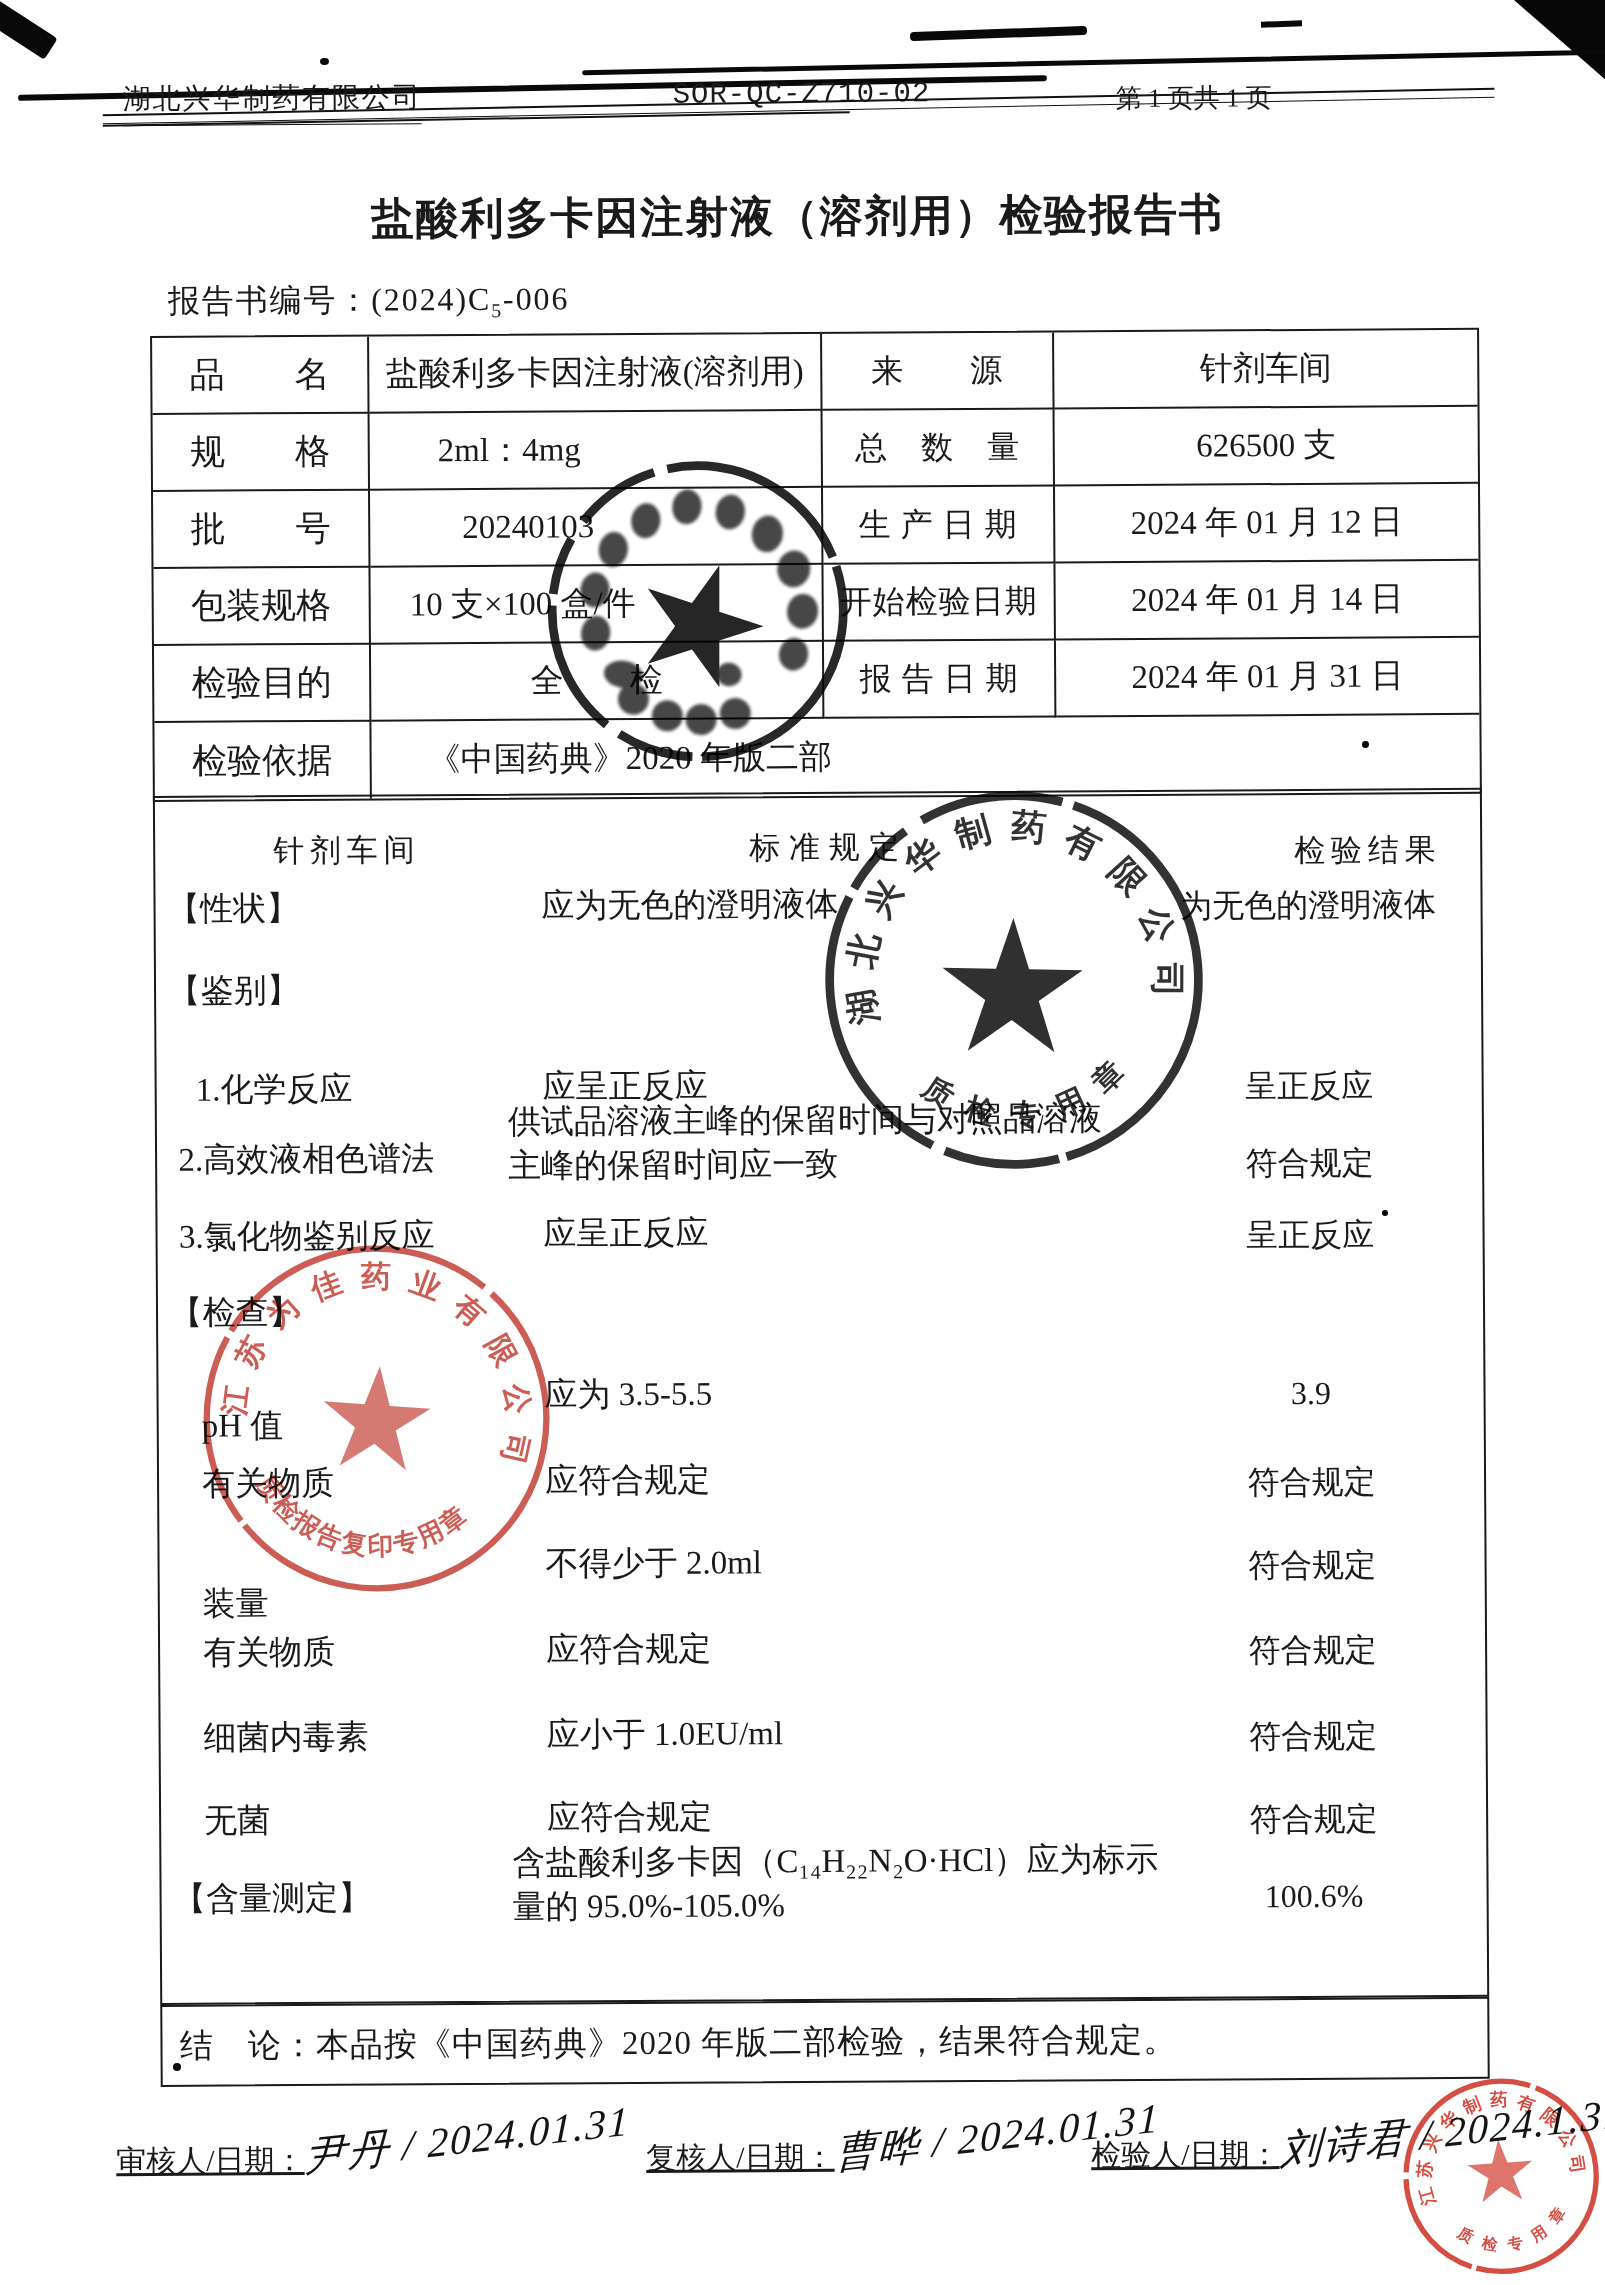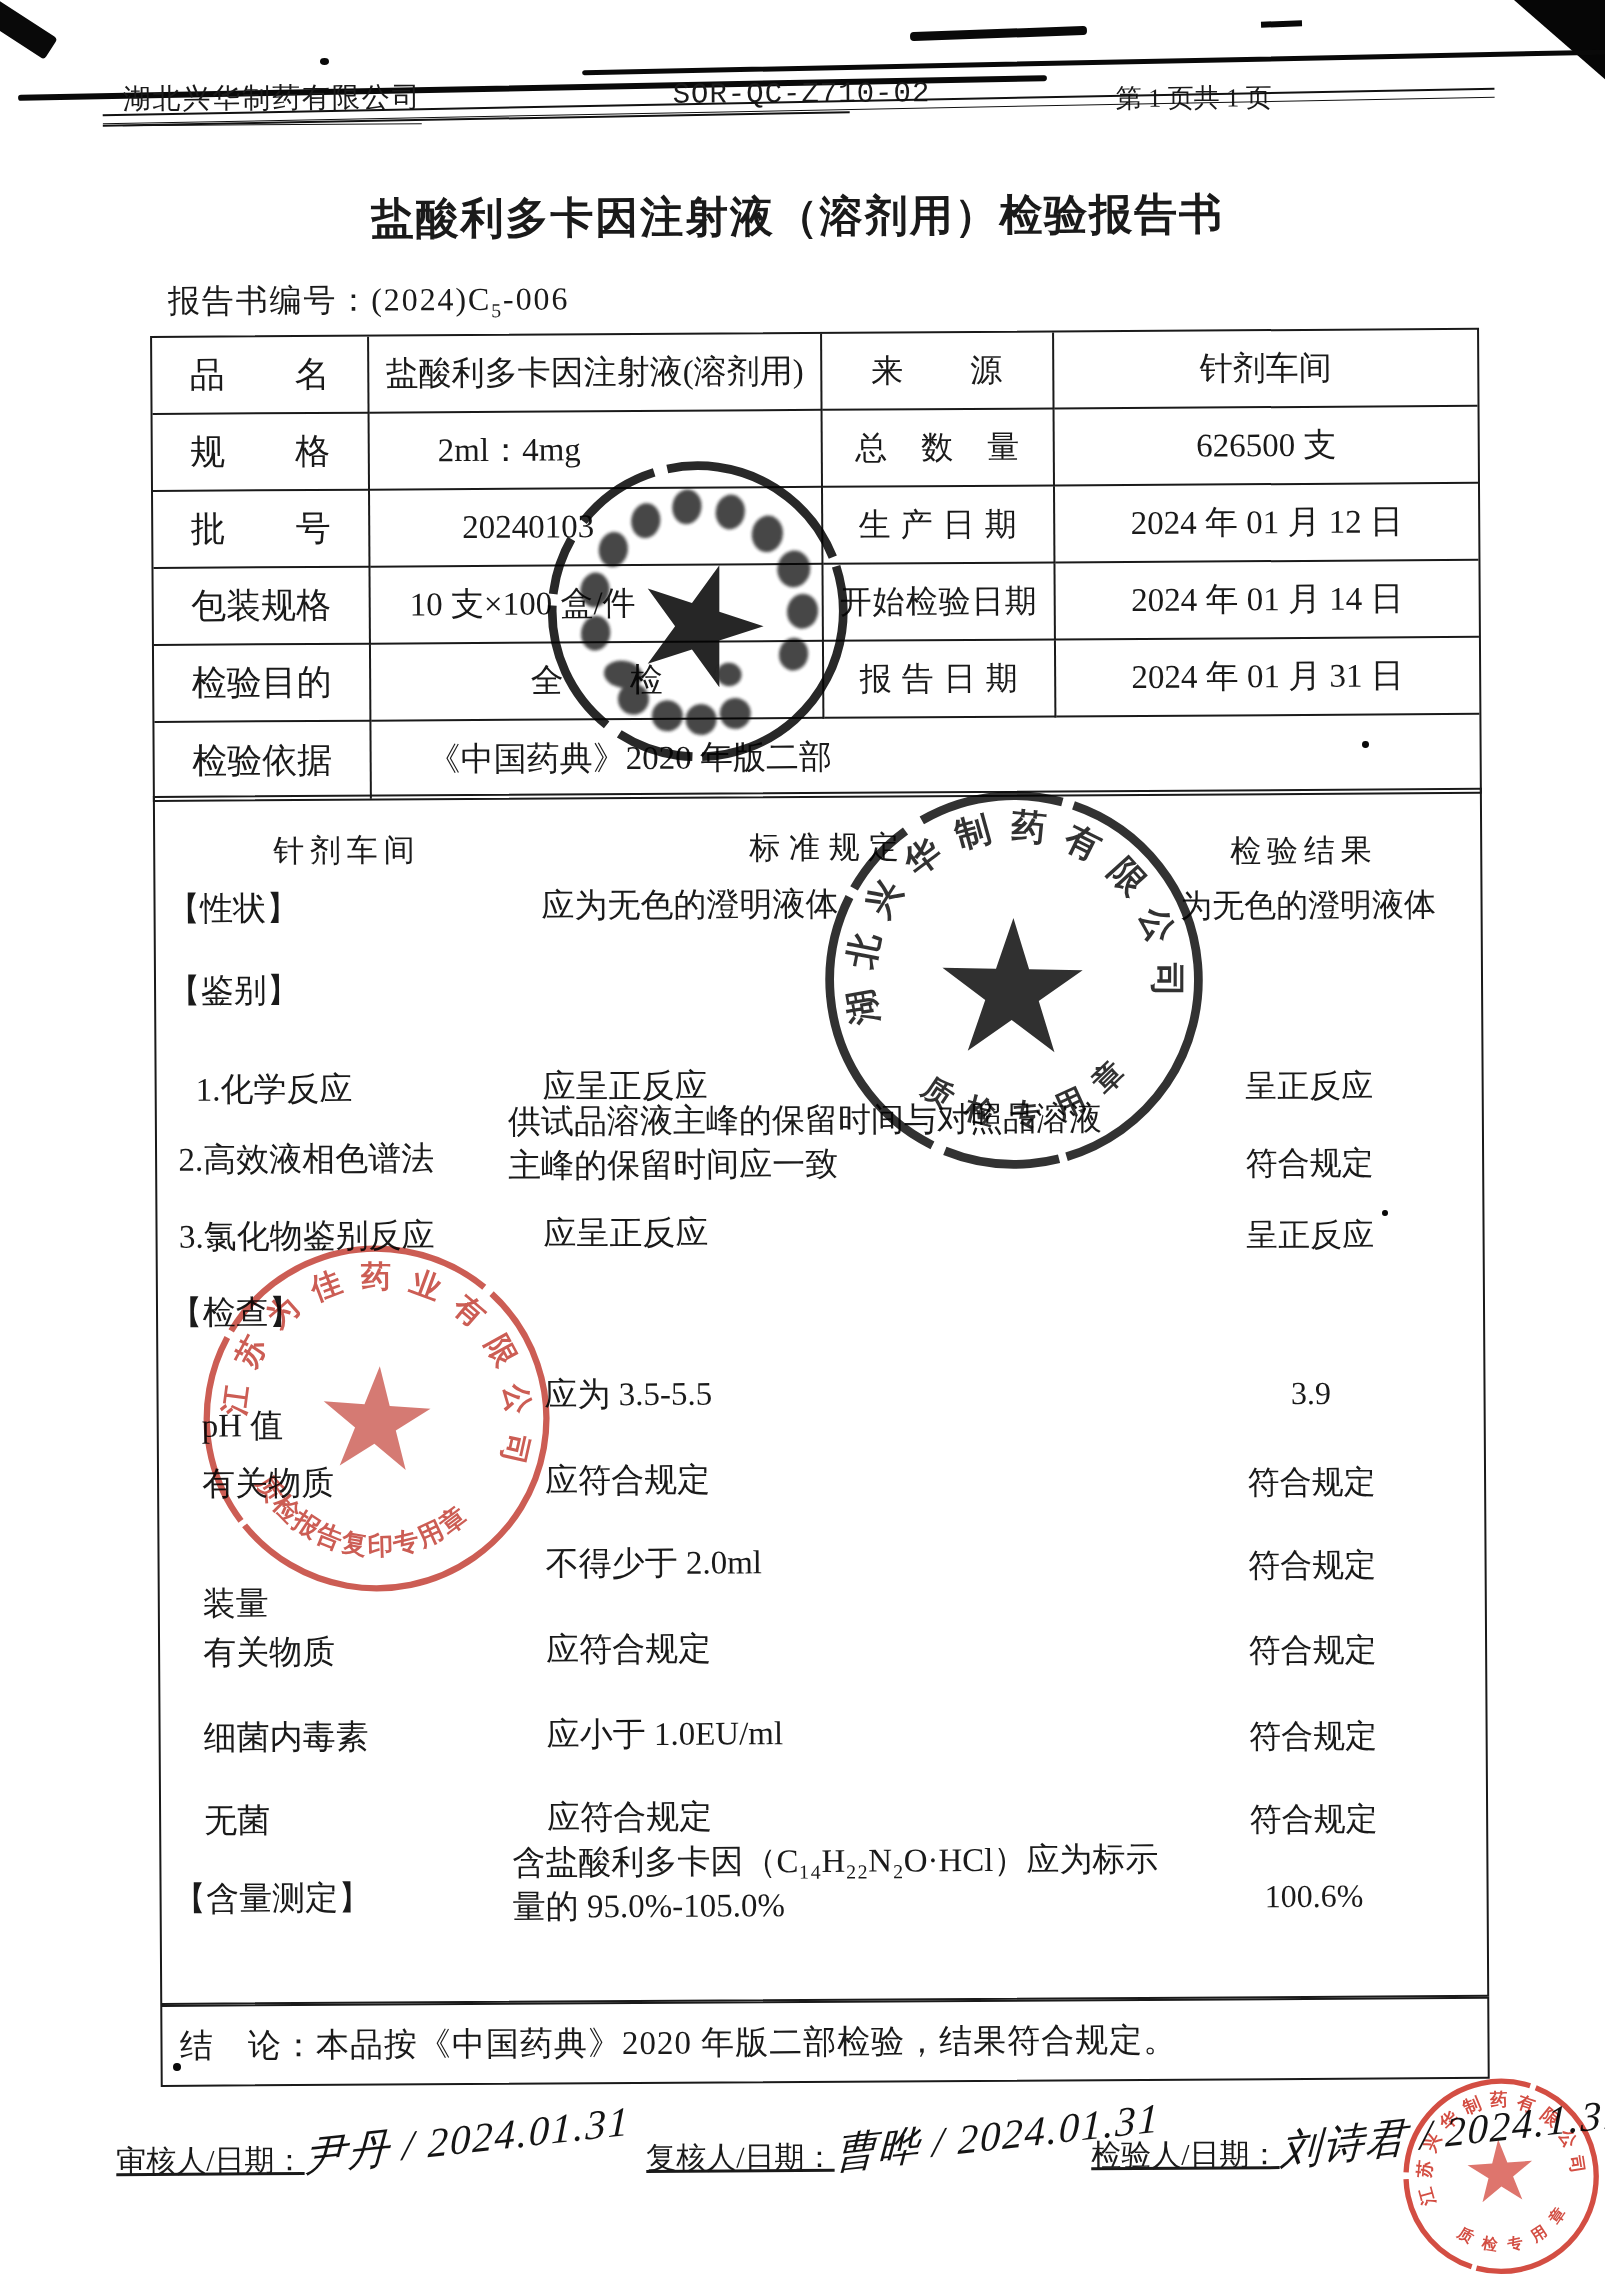--- a/index.html
+++ b/index.html
@@ -45,21 +45,21 @@
   .cell.v-pad70{justify-content:flex-start;padding-left:68px;}
   .cell.v-pad95{justify-content:flex-start;padding-left:92px;}
   .cell.v-pad40{justify-content:flex-start;padding-left:39px;}
   .cell.v-span{grid-column:2/5;justify-content:flex-start;padding-left:56px;}
 
   
   .results-box{left:155px;top:792px;width:1329px;height:1209px;border:2.9px solid #1a1a1a;box-sizing:border-box;}
   .results-box .hd{position:absolute;font-size:31px;}
   .hd-item{left:118px;top:33px;letter-spacing:5.8px;}
   .hd-std{left:594px;top:33px;letter-spacing:8.7px;}
-  .hd-res{left:1075px;top:39px;letter-spacing:5.8px;text-align:right;}
+  .hd-res{left:1139px;top:39px;letter-spacing:5.8px;text-align:right;}
   .ritem{position:absolute;font-size:33px;white-space:nowrap;}
   .rstd{position:absolute;font-size:33px;width:679px;line-height:1.32;}
   .rres{position:absolute;left:985px;width:335px;text-align:center;font-size:32px;}
 
   
   .conclusion{left:155px;top:2001px;width:1329px;height:82px;border:2.9px solid #1a1a1a;box-sizing:border-box;
               display:flex;align-items:center;padding-left:17.5px;font-size:33px;letter-spacing:1px;}
 
   
   .sig{position:absolute;top:2127px;display:flex;align-items:flex-start;white-space:nowrap;}

